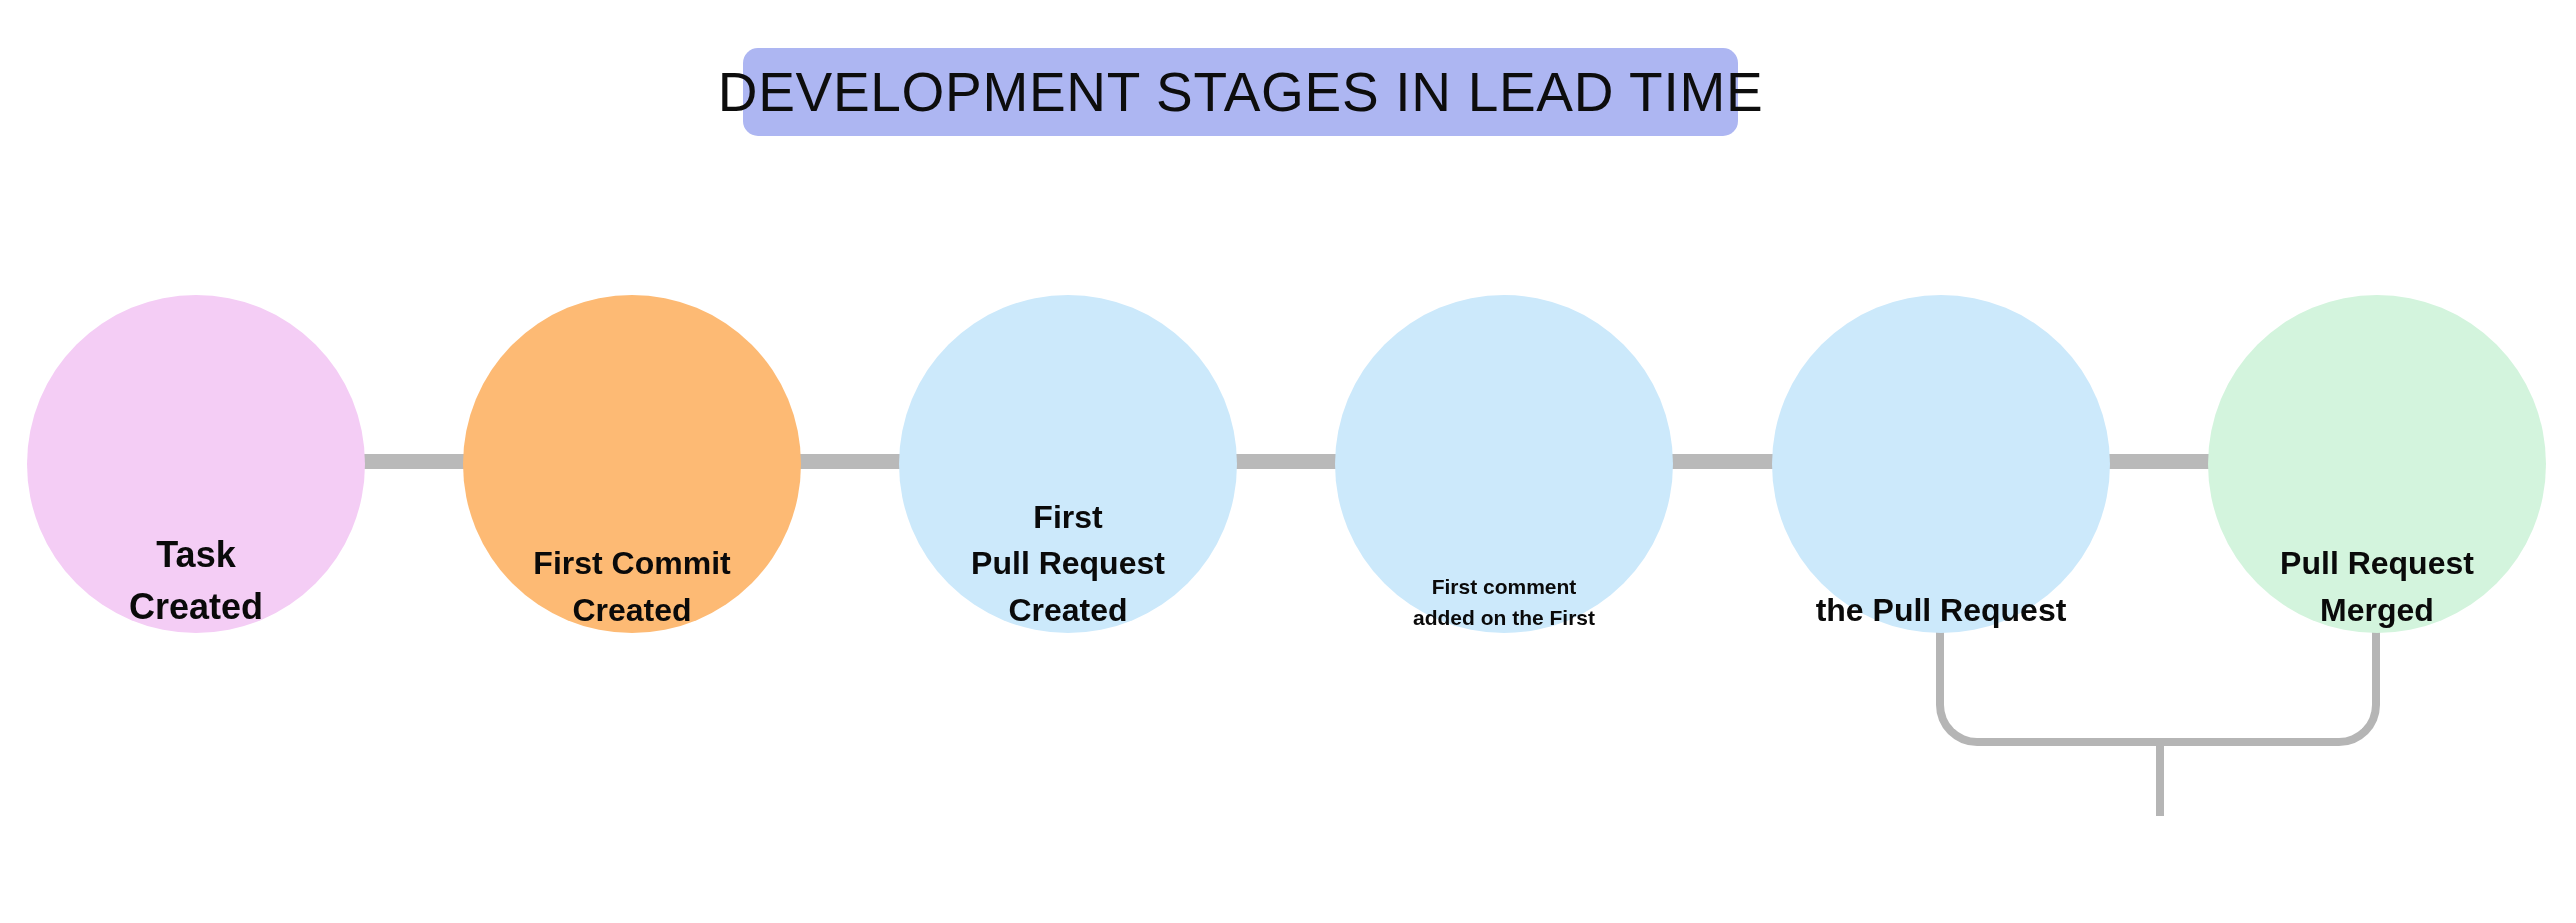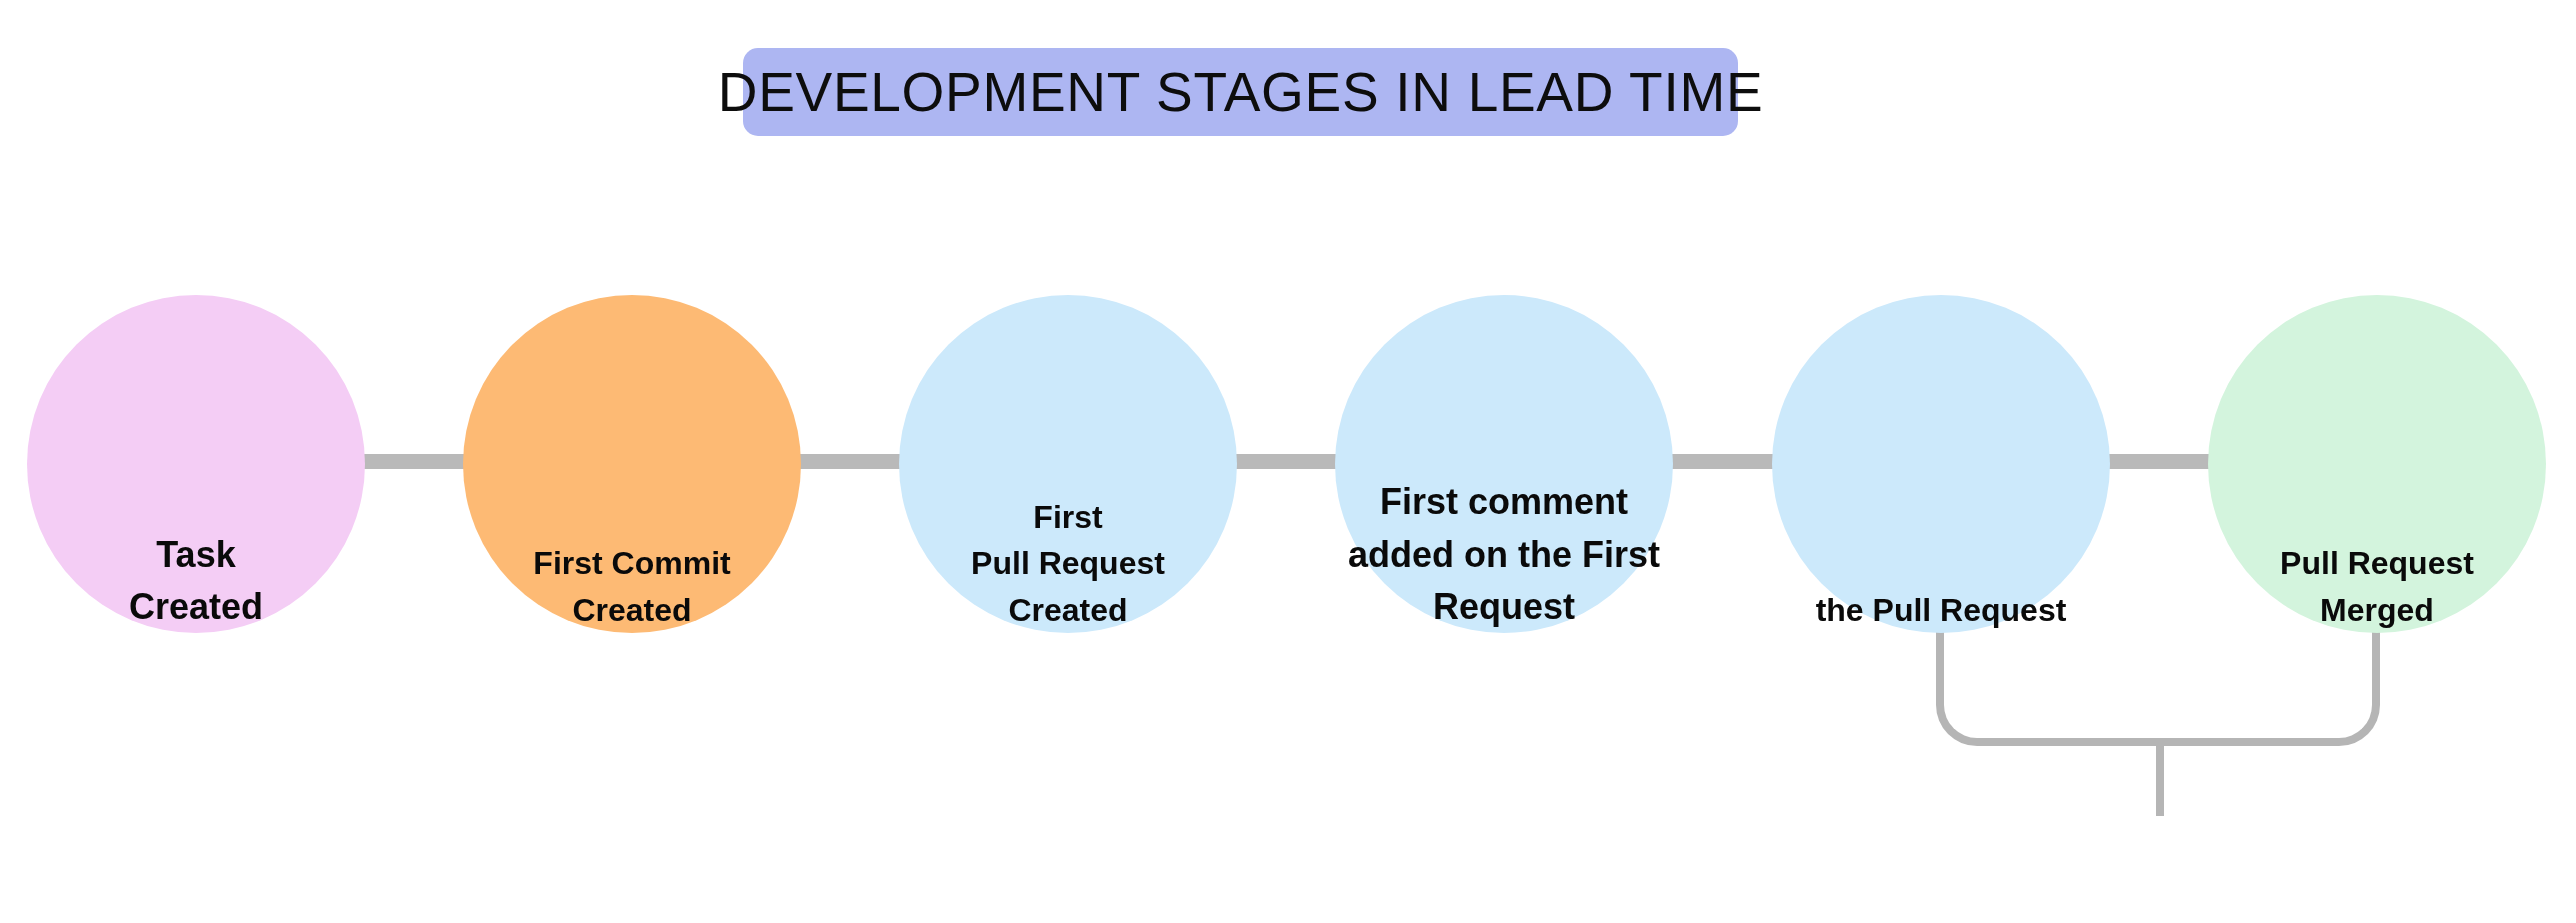--- a/index.html
+++ b/index.html
@@ -106,25 +106,24 @@
           <div class="stage-line">Created</div>
         </div>
       </div>
       <div class="stage-circle" style="left: 899px; top: 295px; background: rgb(204, 233, 251); font-size: 32px;">
         <div class="stage-label">
           <div class="stage-line">First</div>
           <div class="stage-line">Pull Request</div>
           <div class="stage-line">Created</div>
         </div>
       </div>
-      <div class="stage-circle" style="left: 1335px; top: 295px; background: rgb(204, 233, 251); font-size: 36px;">
+      <div class="stage-circle" style="left: 1335px; top: 295px; background: rgb(204, 233, 251); font-size: 21px;">
         <div class="stage-label">
           <div class="stage-line">First comment</div>
           <div class="stage-line">added on the First</div>
-          <div class="stage-line">Request</div>
         </div>
       </div>
       <div class="stage-circle" style="left: 1772px; top: 295px; background: rgb(204, 233, 251); font-size: 32px;">
         <div class="stage-label">
           <div class="stage-line">the Pull Request</div>
         </div>
       </div>
       <div class="stage-circle" style="left: 2208px; top: 295px; background: rgb(211, 244, 221); font-size: 32px;">
         <div class="stage-label">
           <div class="stage-line">Pull Request</div>

